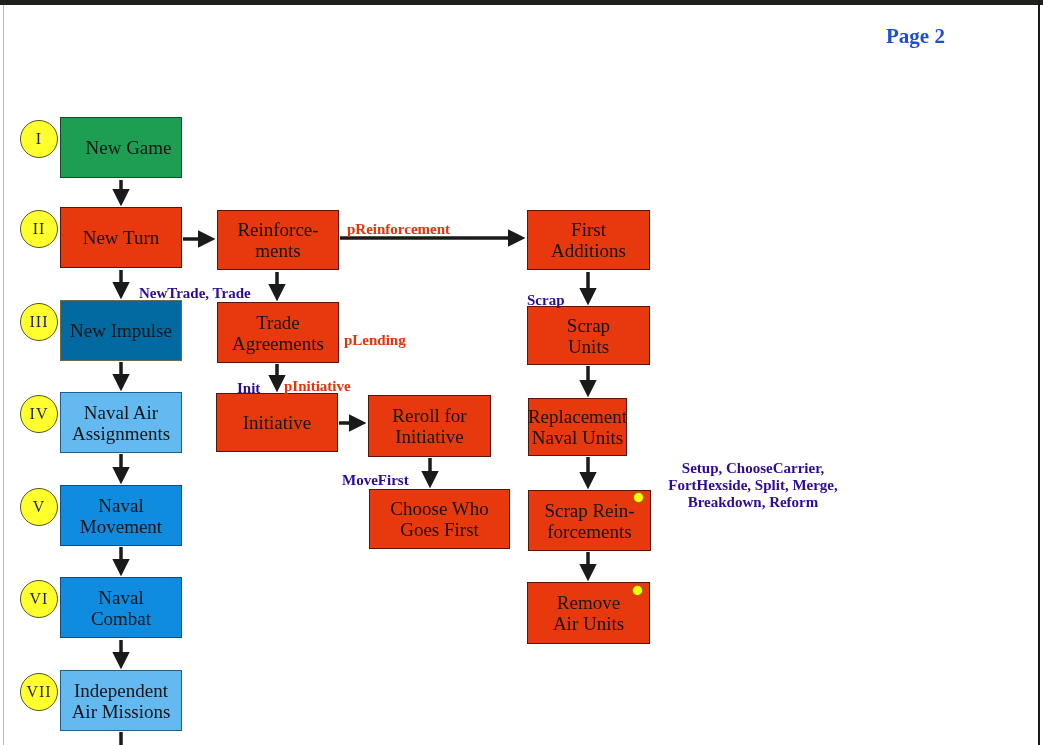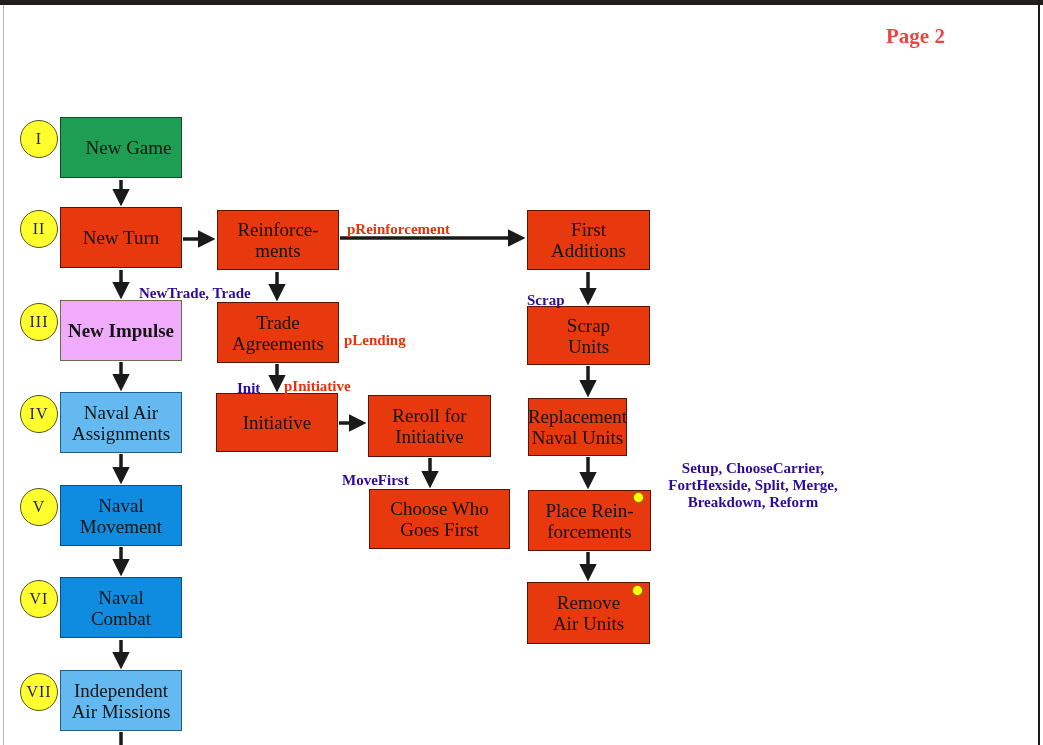--- a/index.html
+++ b/index.html
@@ -5,31 +5,31 @@
   html,body { margin:0; padding:0; background:#fff; }
   .page {
     position:relative; width:1043px; height:745px; background:#ffffff;
     font-family:"Liberation Serif", serif; overflow:hidden;
   }
   .frame-top   { position:absolute; left:0; top:0; width:1043px; height:5px; background:#201f1a; }
   .frame-right { position:absolute; top:0; left:1038px; width:2px; height:745px; background:#1a1a1a; }
   .frame-left  { position:absolute; top:5px; left:3px; width:1px; height:740px; background:#b5b5b5; }
 
   .page-num {
-    position:absolute; left:886px; top:24px; font-size:21px; font-weight:bold; color:#ef4444;
+    position:absolute; left:886px; top:24px; font-size:21px; font-weight:bold; color:#1d4ed8;
   }
 
   .box {
     position:absolute; width:122px; height:61px; box-sizing:border-box;
     border:1.5px solid #333; display:flex; align-items:center; justify-content:center;
     text-align:center; font-size:19px; line-height:21px; color:#141414; white-space:pre-line;
   }
   .c-green { background:#1E9E52; border-color:#0F4D28;padding-left:15px; }
   .c-red   { background:#E8380D; border-color:#571505; }
-  .c-cream { background:#f0abfc; border-color:#6b6b45;font-weight:bold; }
+  .c-cream { background:#0369a1; border-color:#6b6b45; }
   .c-lblue { background:#63B9F0; border-color:#1C5F8C; }
   .c-blue  { background:#0F8BE0; border-color:#0A4F80; }
 
   .circle {
     position:absolute; left:20px; width:38px; height:38px; border-radius:50%;
     background:#FFFF2E; border:1.5px solid #55551a; box-sizing:border-box;
     display:flex; align-items:center; justify-content:center;
     font-size:16px; letter-spacing:1px; color:#1f1f66;
   }
 
@@ -127,21 +127,21 @@
 Initiative</span></div>
   <div class="box c-red" style="left:369px;top:489px;width:141px;height:60px"><span>Choose Who
 Goes First</span></div>
 
   <div class="box c-red" style="left:527px;top:210px;width:123px;height:60px"><span>First
 Additions</span></div>
   <div class="box c-red" style="left:527px;top:306px;width:123px;height:59px"><span>Scrap
 Units</span></div>
   <div class="box c-red" style="left:528px;top:398px;width:99px;height:58px"><span>Replacement
 Naval Units</span></div>
-  <div class="box c-red" style="left:528px;top:490px;width:123px"><span>Place Rein-
+  <div class="box c-red" style="left:528px;top:490px;width:123px"><span>Scrap Rein-
 forcements</span></div>
   <div class="box c-red" style="left:527px;top:582px;width:123px;height:62px"><span>Remove
 Air Units</span></div>
 
   <div class="dot" style="left:633px;top:492px"></div>
   <div class="dot" style="left:632px;top:585px"></div>
 
   <div class="edge-label lbl-red" style="left:347px;top:212px">pReinforcement</div>
   <div class="edge-label lbl-navy" style="left:139px;top:276px">NewTrade, Trade</div>
   <div class="edge-label lbl-red" style="left:344px;top:323px">pLending</div>

